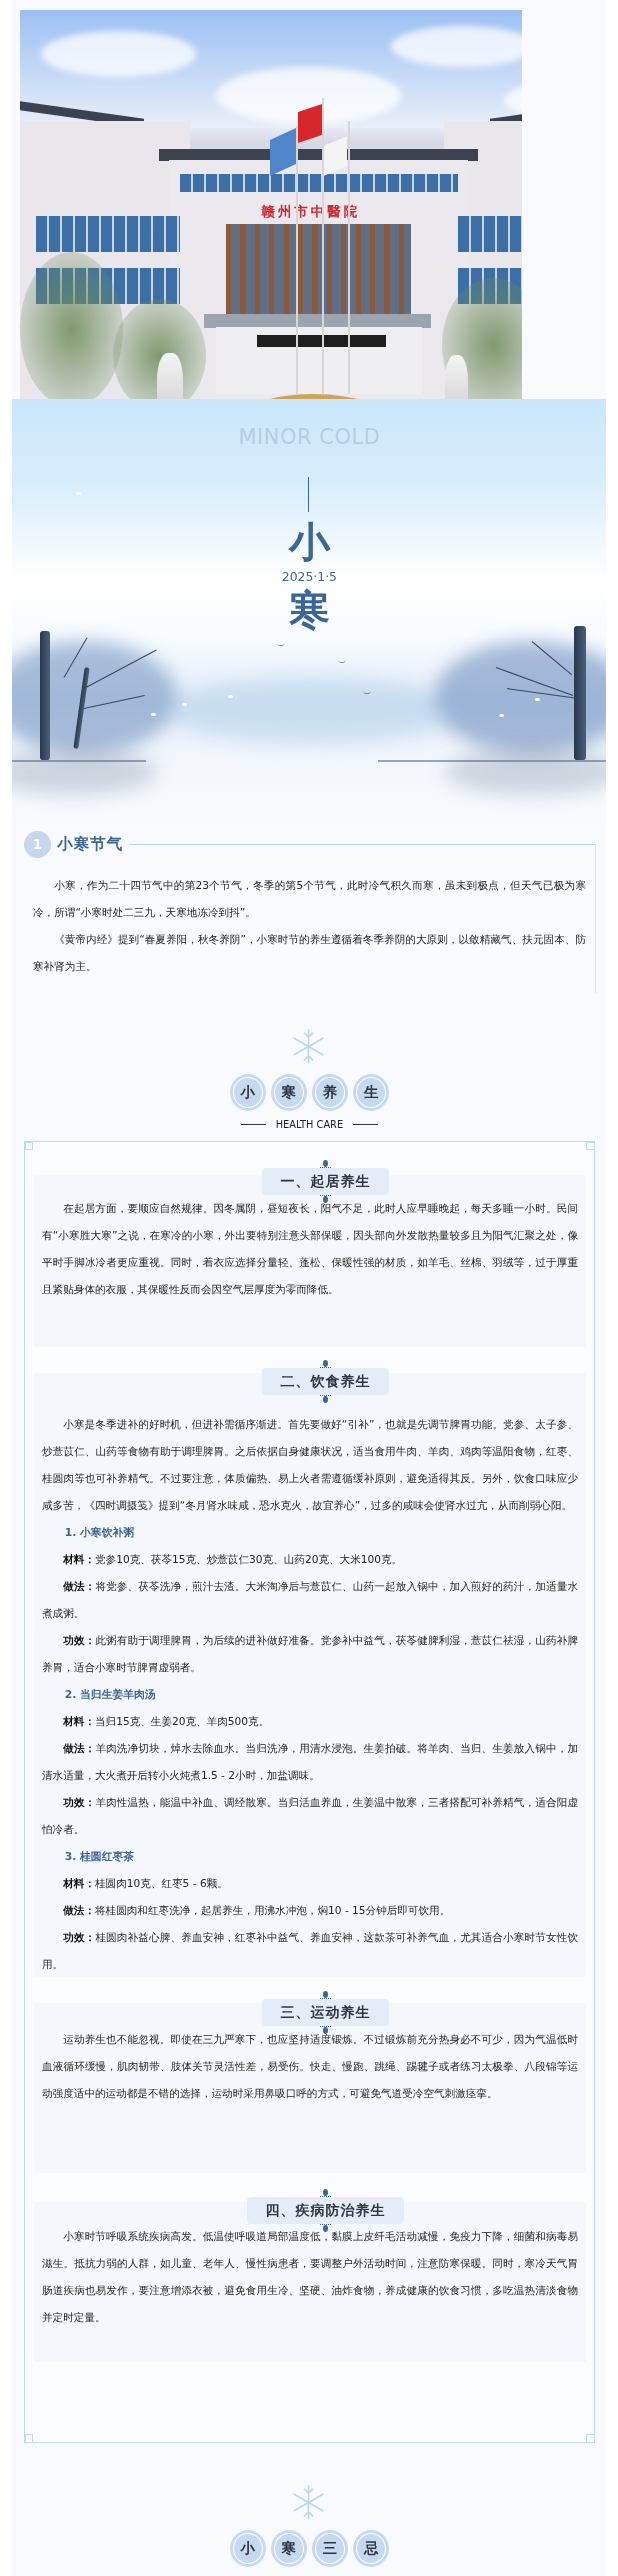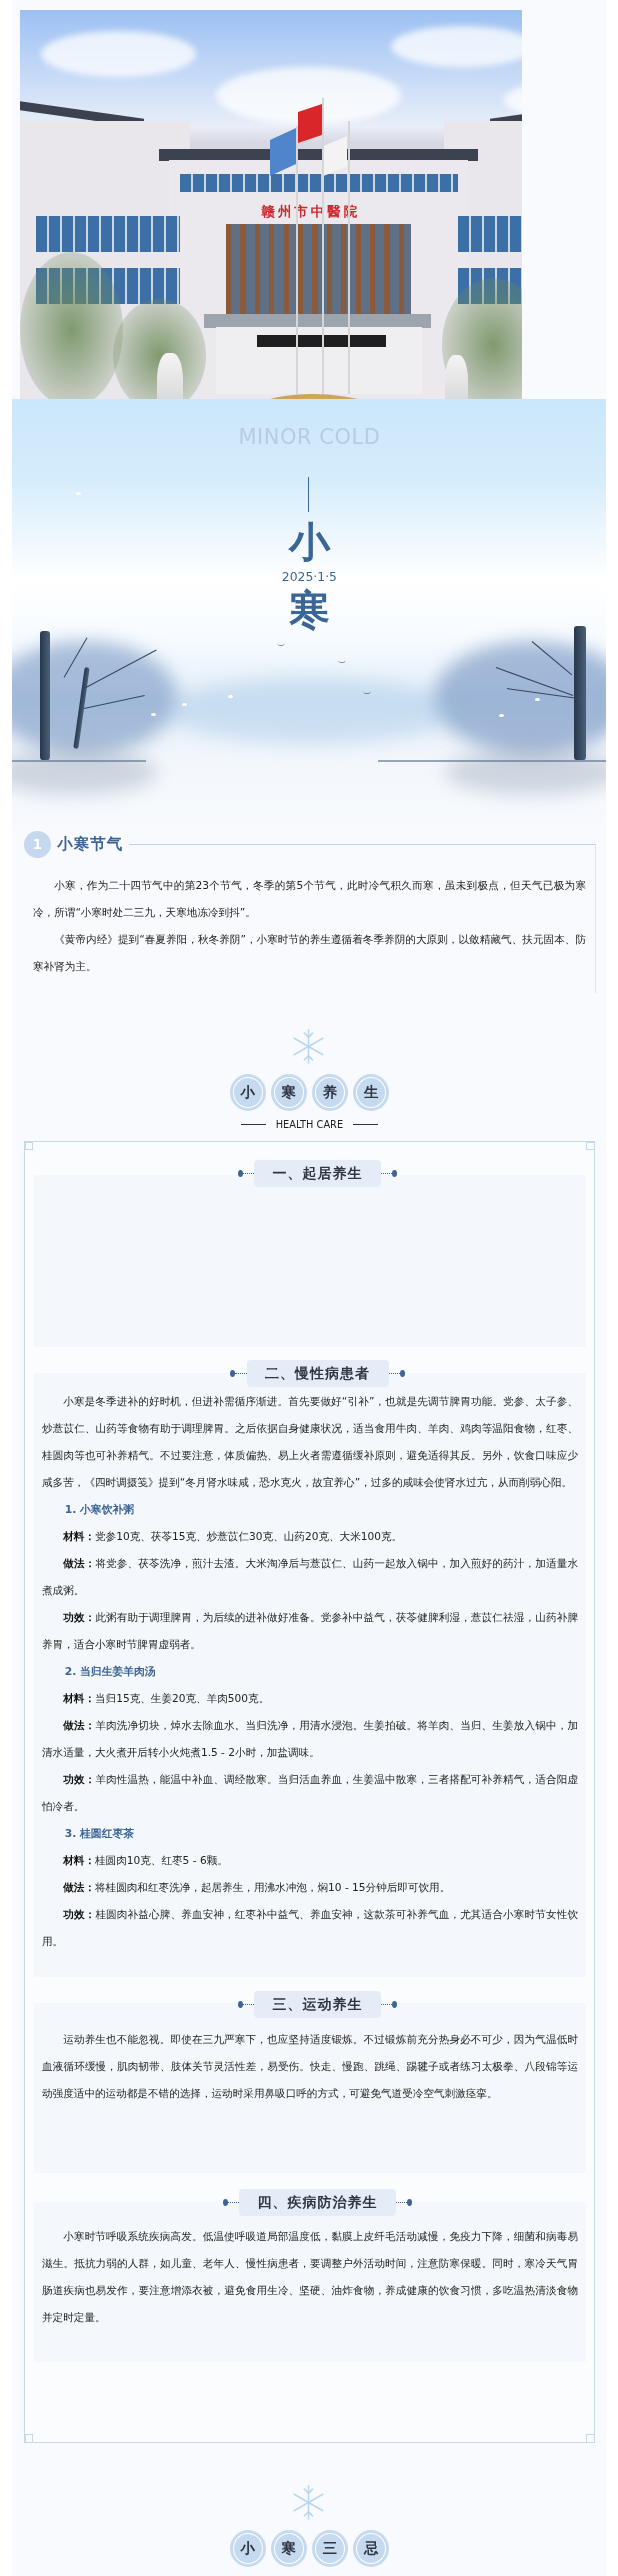--- a/index.html
+++ b/index.html
@@ -57,21 +57,21 @@
   .health i { display:inline-block; width:25px; height:0.5px; background:#333; }
 
   
   .box { position:absolute; left:24px; width:571px; border:0.8px solid #c2d9ea; background:#fbfcfe; }
   .box .corner { position:absolute; width:8.8px; height:8.8px; border:0.8px solid #c2d9ea; }
   .box .c-tl { left:-0.5px; top:-0.5px; }
   .box .c-tr { right:-0.5px; top:-0.5px; }
   .box .c-bl { left:-0.5px; bottom:-0.5px; }
   .box .c-br { right:-0.5px; bottom:-0.5px; }
   .panel { position:absolute; left:8.8px; width:552px; background:#f4f8fd; }
-  .pill-wrap { position:absolute; left:8px; width:100%; display:flex; justify-content:center; align-items:center; }
+  .pill-wrap { position:absolute; left:16px; width:100%; display:flex; justify-content:center; align-items:center;flex-direction:column; }
   .pill-dot { width:5.2px; height:7.2px; border-radius:50%; background:#3d6594; }
   .pill-dash { width:11.3px; border-top:0.8px dotted #3d6594; }
   .pill { background:#e4edf7; border-radius:4.1px; height:27px; padding:0 18.5px; display:flex; align-items:center; font-size:14px; font-weight:bold; color:#2f3640; letter-spacing:1px; }
   .ptext { position:absolute; left:8.2px; width:536px; }
   .sub-h { font-size:10.8px; font-weight:bold; color:#3d6594; line-height:27px; padding-left:2.1em; }
   .lbl { font-weight:bold; color:#111; }
 </style>
 </head>
 <body>
 
@@ -199,30 +199,33 @@
     <div class="corner c-br"></div>
 
   <div class="panel" style="top:33px;height:172px;"></div>
   <div class="pill-wrap" style="top:18px;">
     <div class="pill-dot"></div>
       <div class="pill-dash"></div>
     <div class="pill">一、起居养生</div>
     <div class="pill-dash"></div>
       <div class="pill-dot"></div>
   </div>
+  <div class="ptext" style="top:53px;left:17px;">
+    <p class="para">在起居方面，要顺应自然规律。因冬属阴，昼短夜长，阳气不足，此时人应早睡晚起，每天多睡一小时。民间有“小寒胜大寒”之说，在寒冷的小寒，外出要特别注意头部保暖，因头部向外发散热量较多且为阳气汇聚之处，像平时手脚冰冷者更应重视。同时，着衣应选择分量轻、蓬松、保暖性强的材质，如羊毛、丝棉、羽绒等，过于厚重且紧贴身体的衣服，其保暖性反而会因空气层厚度为零而降低。</p>
+  </div>
 
   <div class="panel" style="top:231px;height:604px;"></div>
   <div class="pill-wrap" style="top:218px;">
     <div class="pill-dot"></div>
       <div class="pill-dash"></div>
-    <div class="pill">二、慢性病患者</div>
-    <div class="pill-dash"></div>
-      <div class="pill-dot"></div>
-  </div>
-  <div class="ptext" style="top:246px;left:17px;">
+    <div class="pill">二、饮食养生</div>
+    <div class="pill-dash"></div>
+      <div class="pill-dot"></div>
+  </div>
+  <div class="ptext" style="top:269px;left:17px;">
     <p class="para">小寒是冬季进补的好时机，但进补需循序渐进。首先要做好“引补”，也就是先调节脾胃功能。党参、太子参、炒薏苡仁、山药等食物有助于调理脾胃。之后依据自身健康状况，适当食用牛肉、羊肉、鸡肉等温阳食物，红枣、桂圆肉等也可补养精气。不过要注意，体质偏热、易上火者需遵循缓补原则，避免适得其反。另外，饮食口味应少咸多苦，《四时调摄笺》提到“冬月肾水味咸，恐水克火，故宜养心”，过多的咸味会使肾水过亢，从而削弱心阳。</p>
     <div class="sub-h">1. 小寒饮补粥</div>
     <p class="para"><span class="lbl">材料：</span><span>党参10克、茯苓15克、炒薏苡仁30克、山药20克、大米100克。</span></p>
     <p class="para"><span class="lbl">做法：</span><span>将党参、茯苓洗净，煎汁去渣。大米淘净后与薏苡仁、山药一起放入锅中，加入煎好的药汁，加适量水煮成粥。</span></p>
     <p class="para"><span class="lbl">功效：</span><span>此粥有助于调理脾胃，为后续的进补做好准备。党参补中益气，茯苓健脾利湿，薏苡仁祛湿，山药补脾养胃，适合小寒时节脾胃虚弱者。</span></p>
     <div class="sub-h">2. 当归生姜羊肉汤</div>
     <p class="para"><span class="lbl">材料：</span><span>当归15克、生姜20克、羊肉500克。</span></p>
     <p class="para"><span class="lbl">做法：</span><span>羊肉洗净切块，焯水去除血水。当归洗净，用清水浸泡。生姜拍破。将羊肉、当归、生姜放入锅中，加清水适量，大火煮开后转小火炖煮1.5 - 2小时，加盐调味。</span></p>
     <p class="para"><span class="lbl">功效：</span><span>羊肉性温热，能温中补血、调经散寒。当归活血养血，生姜温中散寒，三者搭配可补养精气，适合阳虚怕冷者。</span></p>
     <div class="sub-h">3. 桂圆红枣茶</div>

